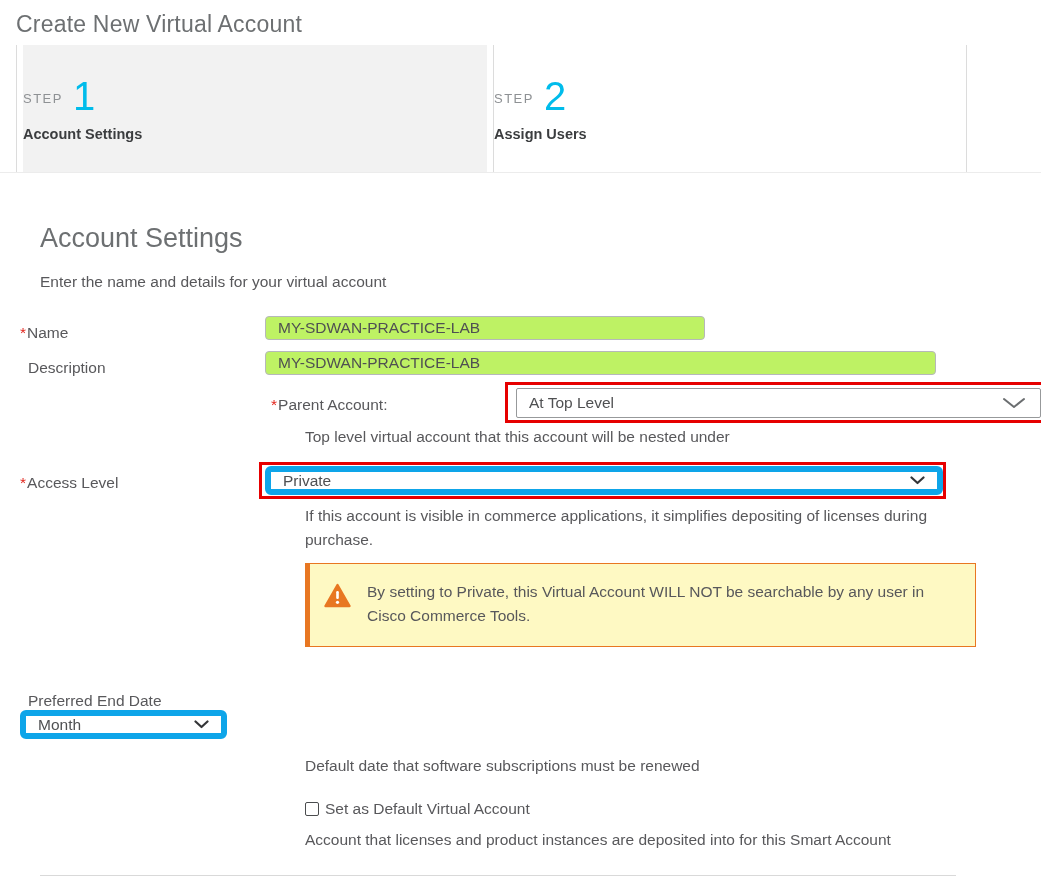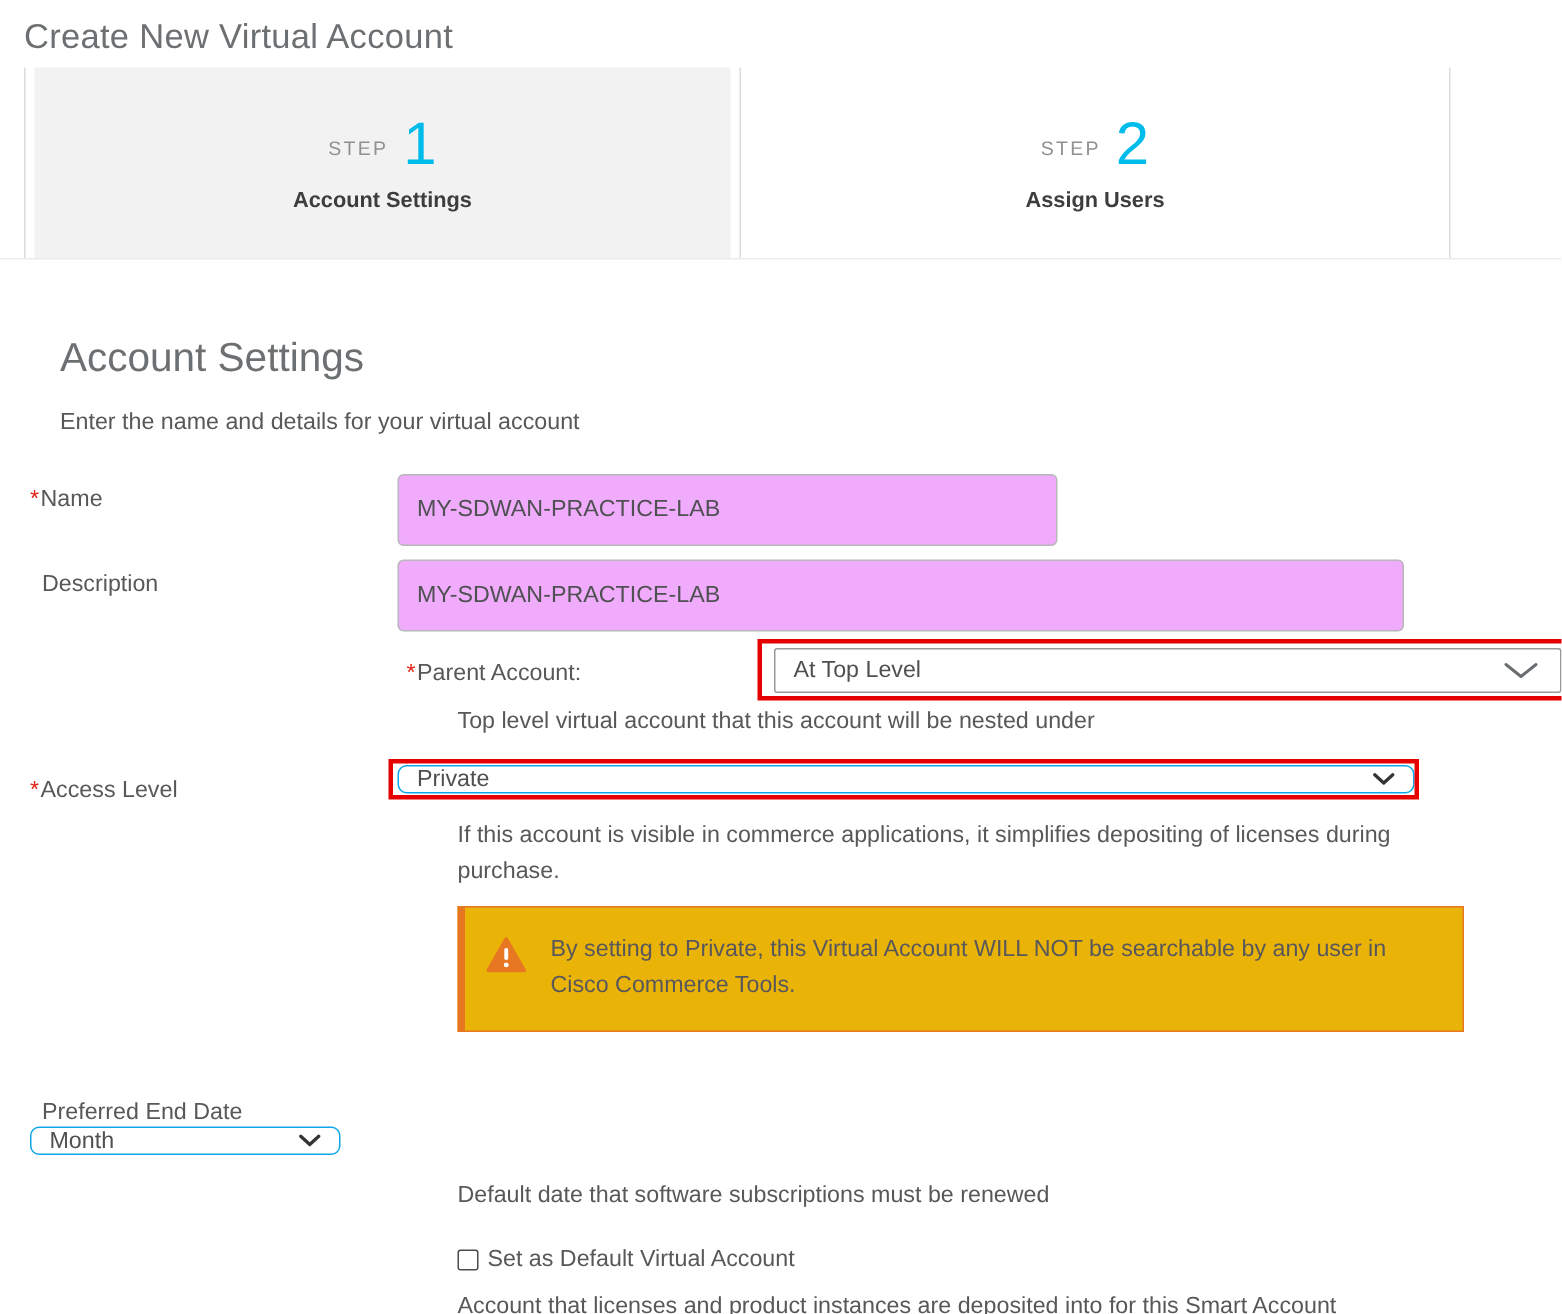--- a/index.html
+++ b/index.html
@@ -5,21 +5,21 @@
   * { margin:0; padding:0; box-sizing:border-box; }
   html,body { width:1041px; height:876px; background:#fff; overflow:hidden;
               font-family:"Liberation Sans", sans-serif; }
 
   
   .page-title { margin:11px 0 0 16px; font-size:23px; font-weight:400; color:#6d7072; letter-spacing:.2px; }
 
   
   .steps-wrap { margin:7px 0 0 16px; width:951px; height:127px; display:flex;
                 border-left:1px solid #dcdcdc; border-right:1px solid #dcdcdc; }
-  .step { height:127px; display:flex; flex-direction:column; align-items:center; justify-content:center; }
+  .step { height:127px; display:flex; flex-direction:column; align-items:flex-start; justify-content:center; }
   .step-1 { width:464px; margin-left:6px; background:#f2f2f2; }
   .step-divider { width:1px; background:#dcdcdc; margin-left:6px; }
   .step-2 { flex:1; background:#ffffff; }
   .step-head { display:flex; align-items:center; }
   .step-word { font-size:13px; color:#8e9194; letter-spacing:1.5px; margin-right:10px; margin-top:6px; }
   .step-num  { font-size:40px; color:#00bceb; font-weight:400; line-height:1; }
   .step-label { margin-top:10px; font-size:14.5px; font-weight:bold; color:#3b3d3f; }
   .steps-underline { width:1041px; border-bottom:1px solid #ececec; }
 
   
@@ -27,44 +27,44 @@
   .section-sub { margin:19px 0 0 40px; font-size:15.5px; color:#58585b; }
 
   
   .form { margin-left:20px; }
   .row { display:flex; align-items:flex-start; }
   .label-col { width:245px; padding-top:8px; font-size:15.5px; color:#58585b; }
   .req { color:#e2231a; margin-right:1px; }
   .req-spacer { display:inline-block; width:8px; }
   .field-col { position:relative; }
 
-  .txt-input { height:48px; border:1px solid #b6b8ba; border-radius:4px; padding:0 12px;
-               font-size:15.5px; color:#4f5052; font-family:"Liberation Sans",sans-serif; background:#f0abfc; }
+  .txt-input { height:24px; border:1px solid #b6b8ba; border-radius:4px; padding:0 12px;
+               font-size:15.5px; color:#4f5052; font-family:"Liberation Sans",sans-serif; background:#bef264; }
   .w-name { width:440px; }
   .w-desc { width:671px; }
 
   .dd { display:flex; align-items:center; justify-content:space-between; background:#fff; cursor:pointer; }
   .dd-text { font-size:15.5px; color:#4f5052; }
   .dd-parent { width:525px; height:30px; border:1px solid #97999b; border-radius:2px; padding:0 14px 0 12px; }
-  .dd-native { border:1px solid #0ea5e9; border-radius:6px; padding:0 12px; height:19px; }
+  .dd-native { border:6px solid #0ea5e9; border-radius:6px; padding:0 12px; height:29px; }
   .dd-access { width:678px; }
   .dd-month, .dd-day { width:207px; }
 
   .helper { font-size:15.5px; color:#58585b; line-height:1.55; }
 
   .row-name { margin-top:25px; }
   .row-desc { margin-top:9px; }
   .row-parent { margin-top:11px;justify-content:flex-end; }
   .help-parent { margin:7px 0 0 285px; }
   .row-access { margin-top:17px; }
   .help-access { margin:9px 0 0 285px; width:655px; }
 
   
   .warn-box { margin:11px 0 0 285px; width:671px; border:1px solid #e87722; border-left:5px solid #e87722;
-              background:#eab308; display:flex; padding:16px 12px 18px 14px; }
+              background:#fef9c3; display:flex; padding:16px 12px 18px 14px; }
   .warn-icon { flex:0 0 auto; margin:3px 16px 0 0; }
   .warn-text { font-size:15.5px; color:#58585b; line-height:1.55; width:560px; }
 
   .row-enddate { margin-top:37px;flex-direction:column; }
   .dd-gap { width:24px; }
   .help-enddate { margin:15px 0 0 285px; }
 
   .row-checkbox { margin:22px 0 0 285px; display:flex; align-items:center; }
   .checkbox { width:14px; height:14px; border:1px solid #4a4c4e; border-radius:2px; background:#fff; cursor:pointer; }
   .checkbox-label { margin-left:6px; font-size:15.5px; color:#58585b; }

